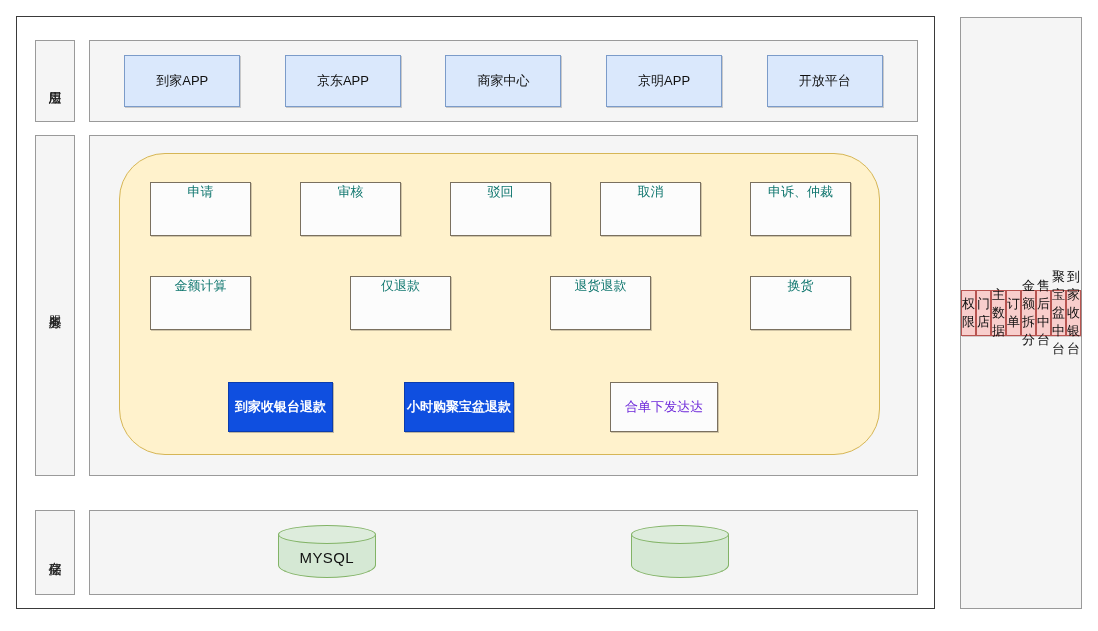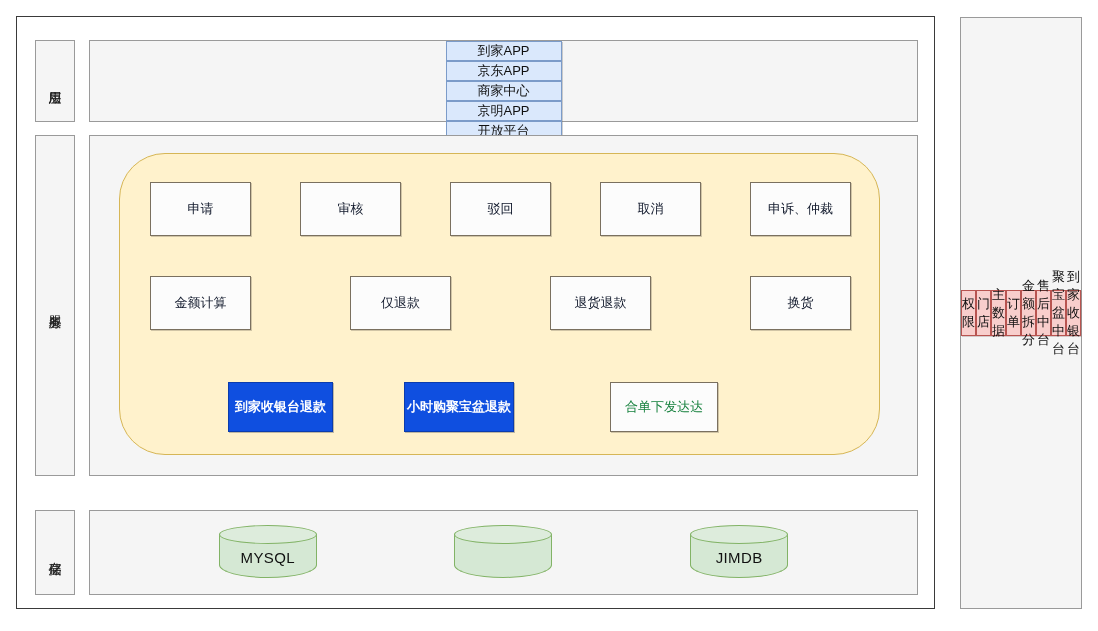--- a/index.html
+++ b/index.html
@@ -65,21 +65,20 @@
   
   .app-row {
     position: absolute;
     left: 0; top: 0;
     right: 0; bottom: 0;
     display: flex;
     align-items: center;
     justify-content: space-around;
     padding: 0 12px;
     box-sizing: border-box;
-    flex-direction: column;
   }
   .app-box {
     width: 116px;
     height: 52px;
     background: #dae8fc;
     border: 1px solid #7b9bc9;
     box-sizing: border-box;
     display: flex;
     align-items: center;
     justify-content: center;
@@ -111,24 +110,23 @@
   }
   .svc-row.r1 { top: 28px; }
   .svc-row.r2 { top: 122px; }
   .svc-box {
     width: 101px;
     height: 54px;
     background: #fcfcfc;
     border: 1.5px solid #7a705f;
     box-sizing: border-box;
     display: flex;
-    align-items: center;
-    justify-content: center;
-    font-size: 13px;
-    color: #0f172a;
+    justify-content: center;
+    font-size: 13px;
+    color: #0f766e;
     box-shadow: 1px 1px 0 rgba(140,130,110,0.4);
   }
 
   .svc-row3 {
     position: absolute;
     left: 0;
     top: 228px;
     width: 761px;
     height: 54px;
   }
@@ -155,21 +153,21 @@
     left: 490px;
     width: 108px;
     height: 50px;
     background: #fcfcfc;
     border: 1.5px solid #7a705f;
     box-sizing: border-box;
     display: flex;
     align-items: center;
     justify-content: center;
     font-size: 13px;
-    color: #15803d;
+    color: #6d28d9;
     box-shadow: 1px 1px 0 rgba(140,130,110,0.4);
   }
 
   
   .store-row {
     position: absolute;
     left: 0; top: 0; right: 0; bottom: 0;
     display: flex;
     align-items: center;
     justify-content: space-around;
@@ -340,25 +338,20 @@
     <div class="store-row">
       <div class="cyl">
         <div class="cyl-body"></div>
         <div class="cyl-top"></div>
         <div class="cyl-label">MYSQL</div>
       </div>
       <div class="cyl">
         <div class="cyl-body"></div>
         <div class="cyl-top"></div>
       </div>
-      <div class="cyl">
-        <div class="cyl-body"></div>
-        <div class="cyl-top"></div>
-        <div class="cyl-label">JIMDB</div>
-      </div>
     </div>
   </div>
 
   <div class="side-panel">
     <div class="side-box">
       <span>权限</span>
     </div>
     <div class="side-box">
       <span>门店</span>
     </div>

